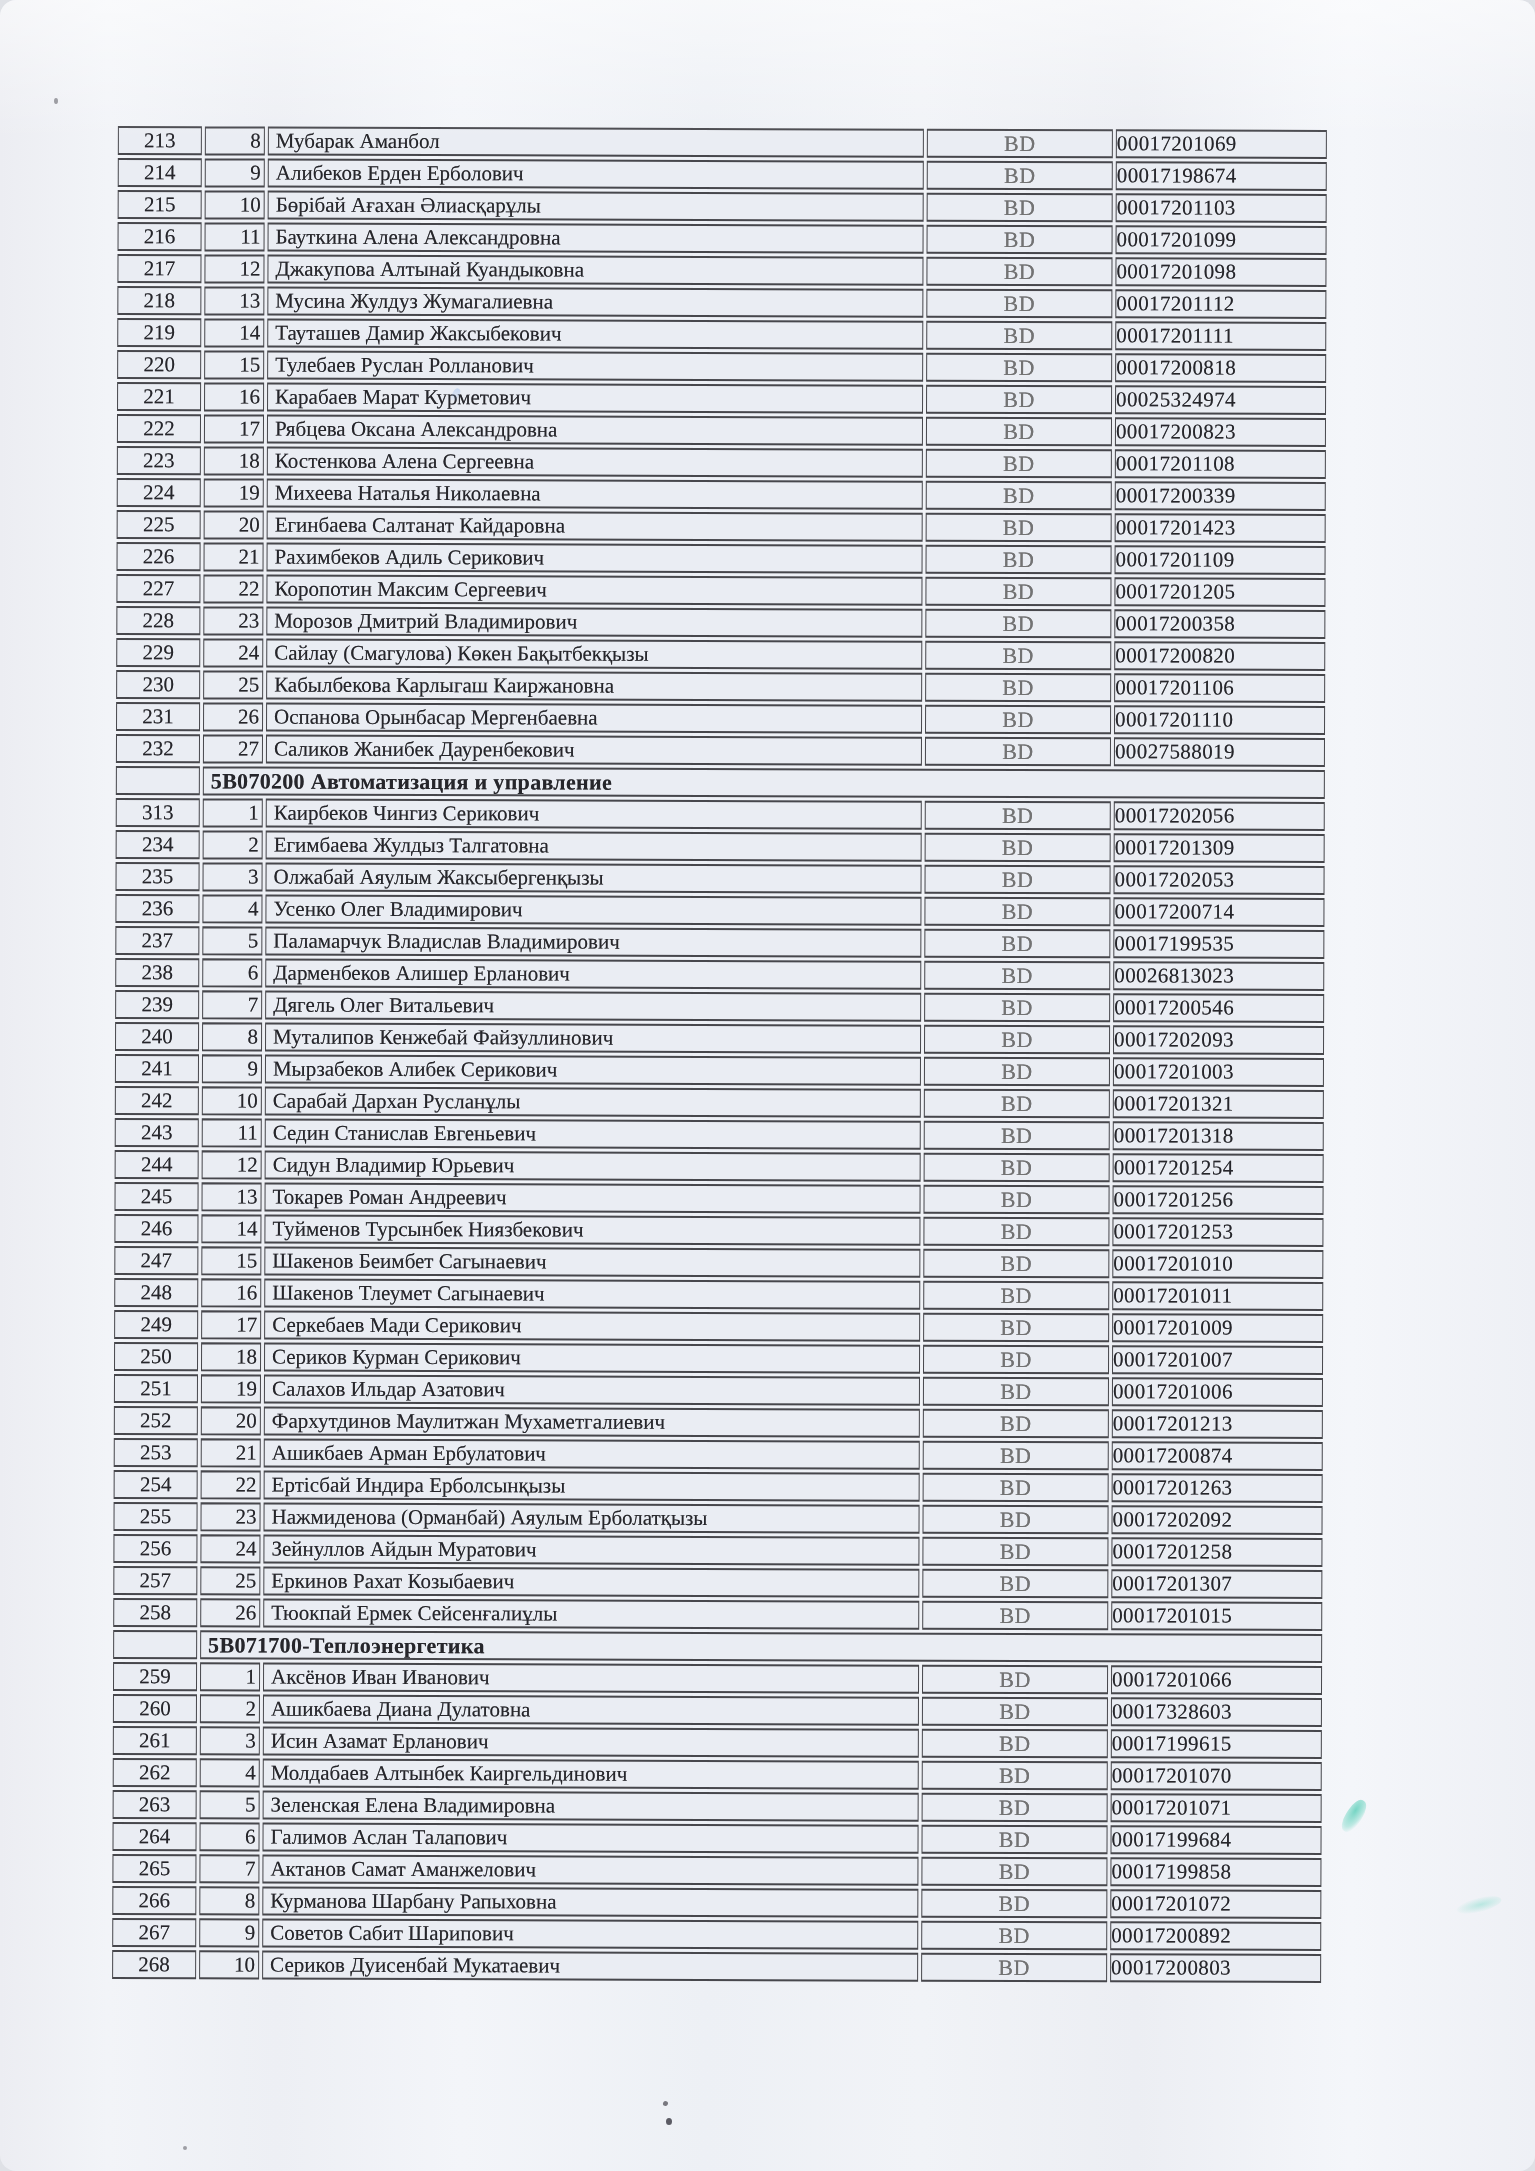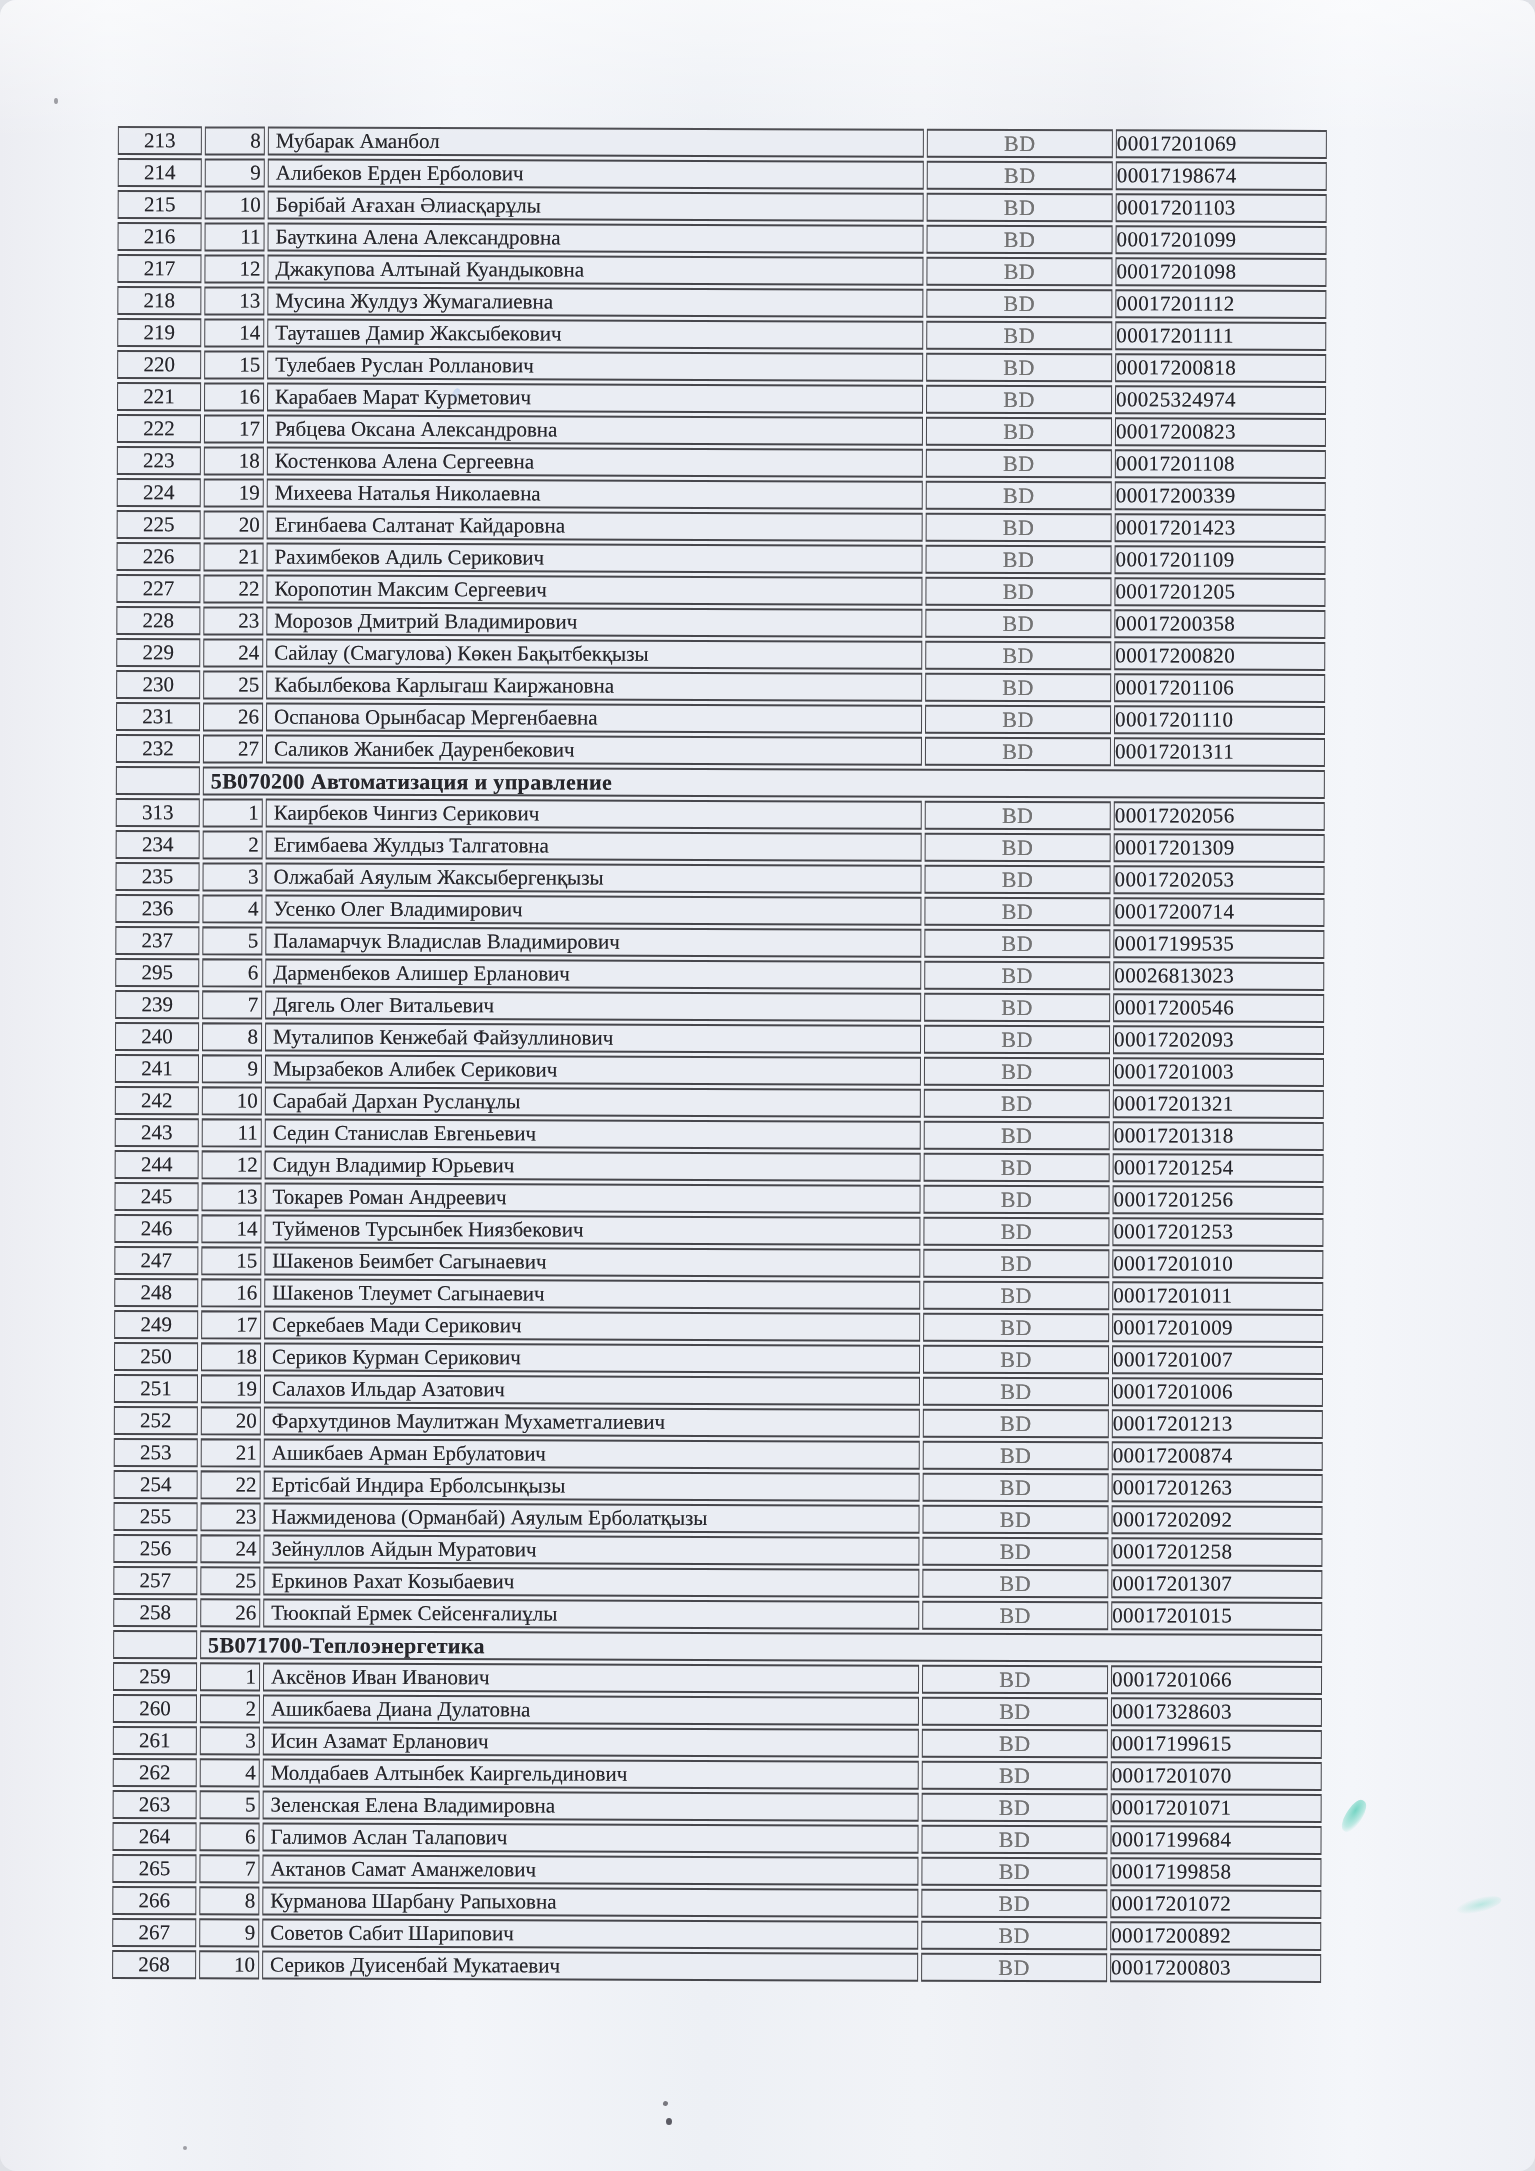--- a/index.html
+++ b/index.html
@@ -213,21 +213,21 @@
     <td class="c-i">26</td>
     <td class="c-name">Оспанова Орынбасар Мергенбаевна</td>
     <td class="c-type">BD</td>
     <td class="c-id">00017201110</td>
   </tr>
         <tr class="data-row">
     <td class="c-n">232</td>
     <td class="c-i">27</td>
     <td class="c-name">Саликов Жанибек Дауренбекович</td>
     <td class="c-type">BD</td>
-    <td class="c-id">00017201311</td>
+    <td class="c-id">00027588019</td>
   </tr>
         <tr class="header-row">
     <td class="c-n"></td>
     <td class="c-header" colspan="4">5В070200 Автоматизация и управление</td>
   </tr>
         <tr class="data-row">
     <td class="c-n">313</td>
     <td class="c-i">1</td>
     <td class="c-name">Каирбеков Чингиз Серикович</td>
     <td class="c-type">BD</td>
@@ -255,21 +255,21 @@
     <td class="c-id">00017200714</td>
   </tr>
         <tr class="data-row">
     <td class="c-n">237</td>
     <td class="c-i">5</td>
     <td class="c-name">Паламарчук Владислав Владимирович</td>
     <td class="c-type">BD</td>
     <td class="c-id">00017199535</td>
   </tr>
         <tr class="data-row">
-    <td class="c-n">295</td>
+    <td class="c-n">238</td>
     <td class="c-i">6</td>
     <td class="c-name">Дарменбеков Алишер Ерланович</td>
     <td class="c-type">BD</td>
     <td class="c-id">00026813023</td>
   </tr>
         <tr class="data-row">
     <td class="c-n">239</td>
     <td class="c-i">7</td>
     <td class="c-name">Дягель Олег Витальевич</td>
     <td class="c-type">BD</td>

